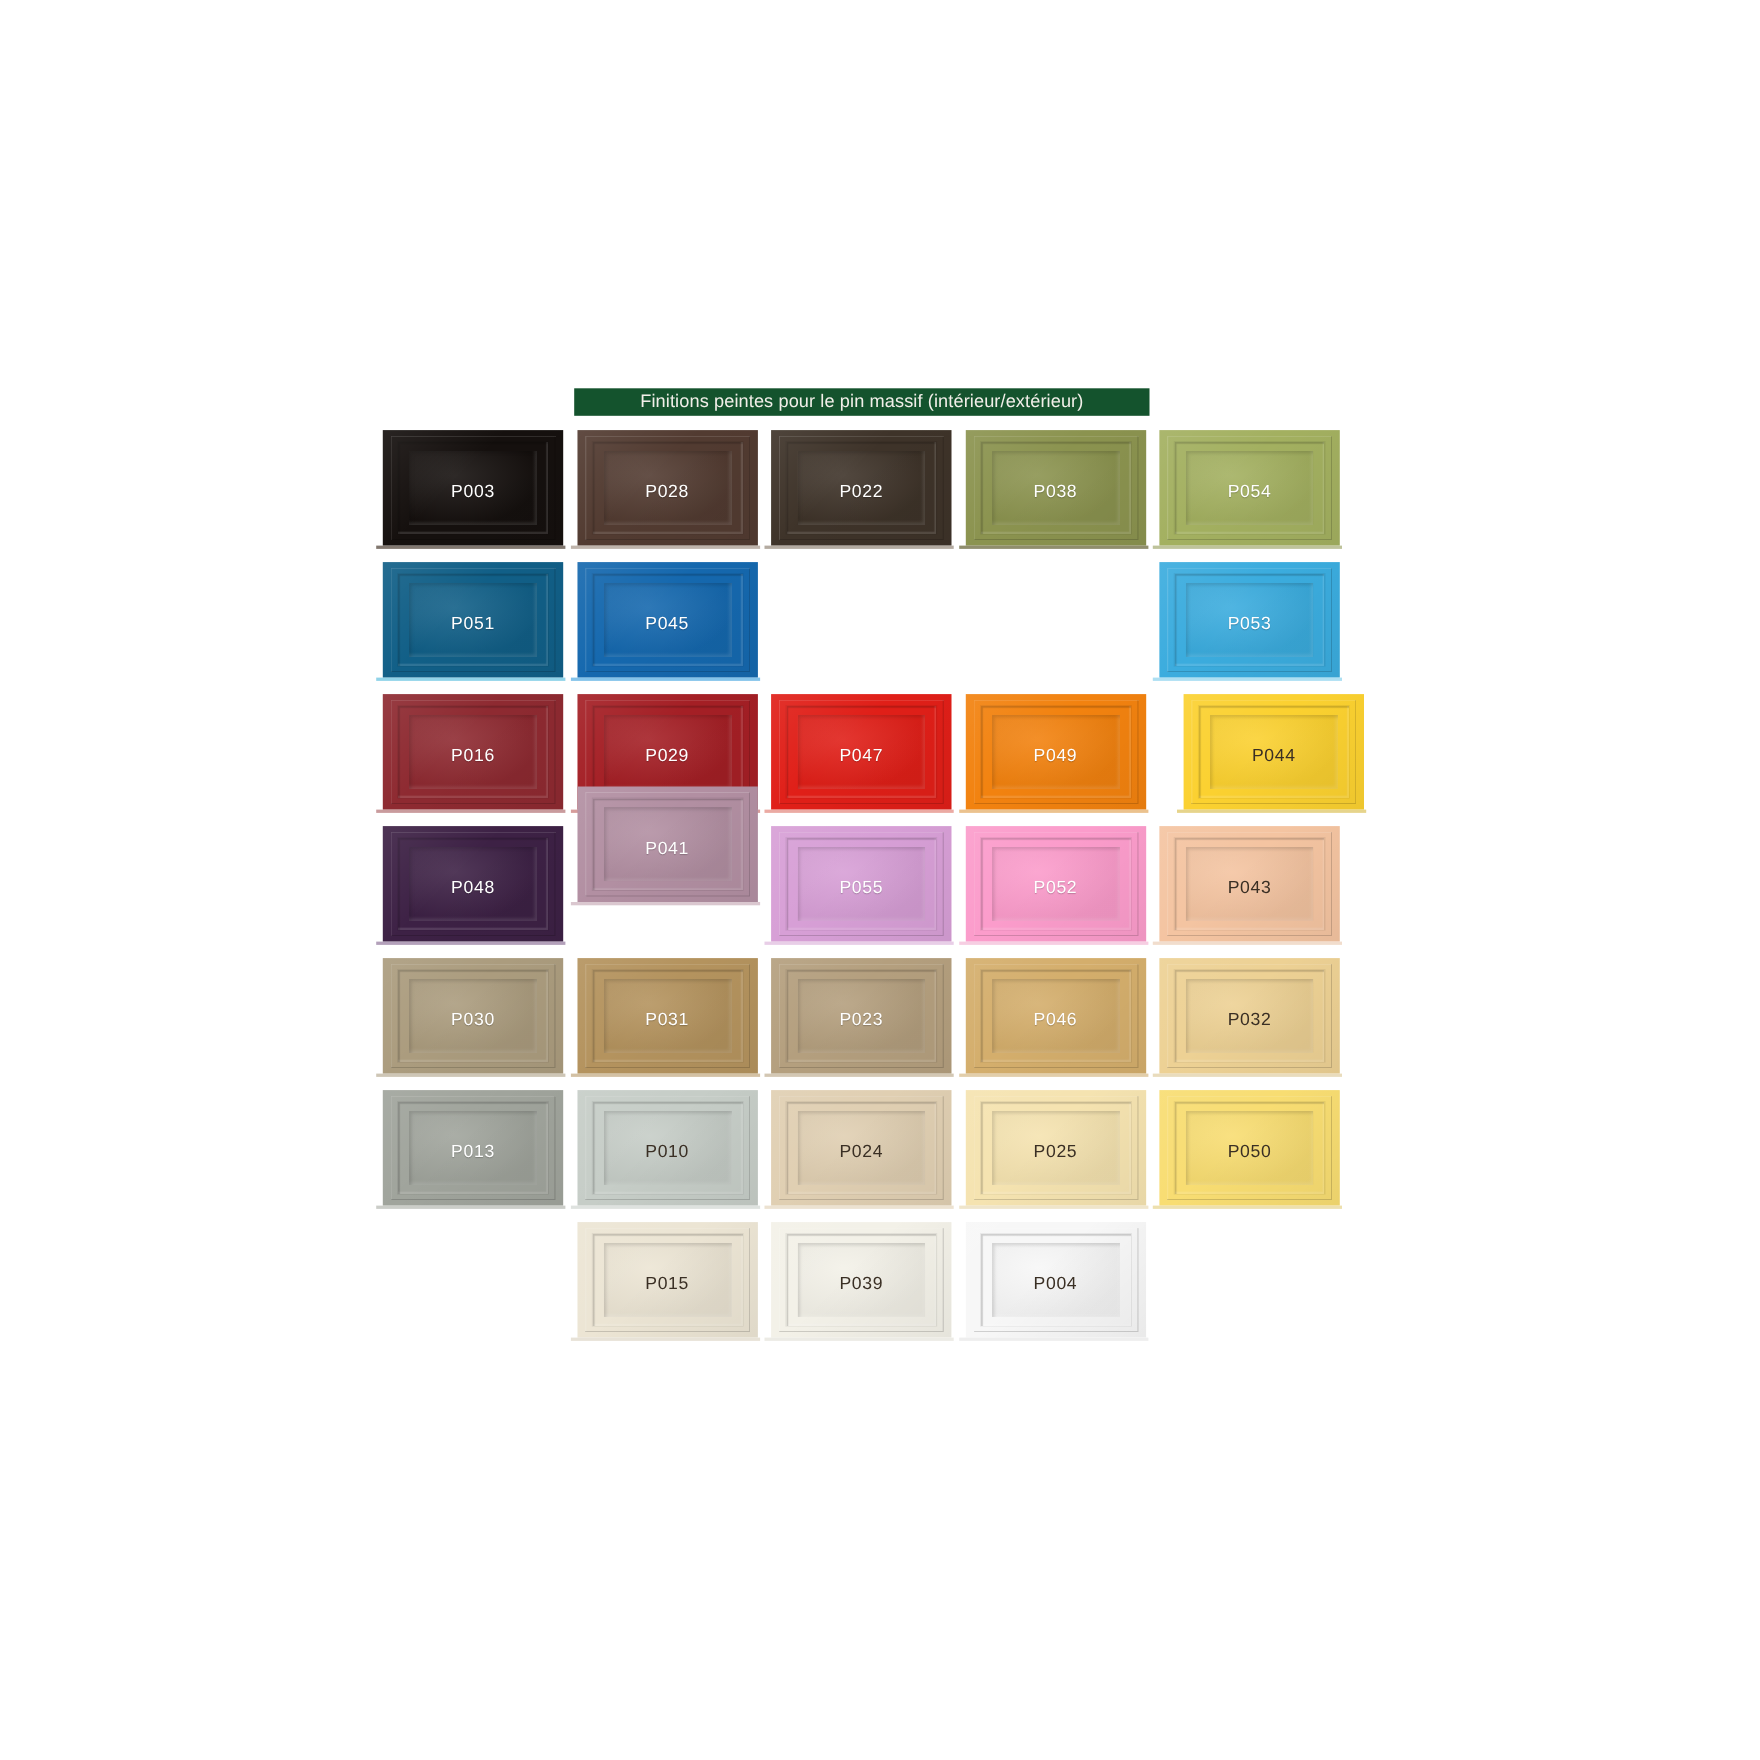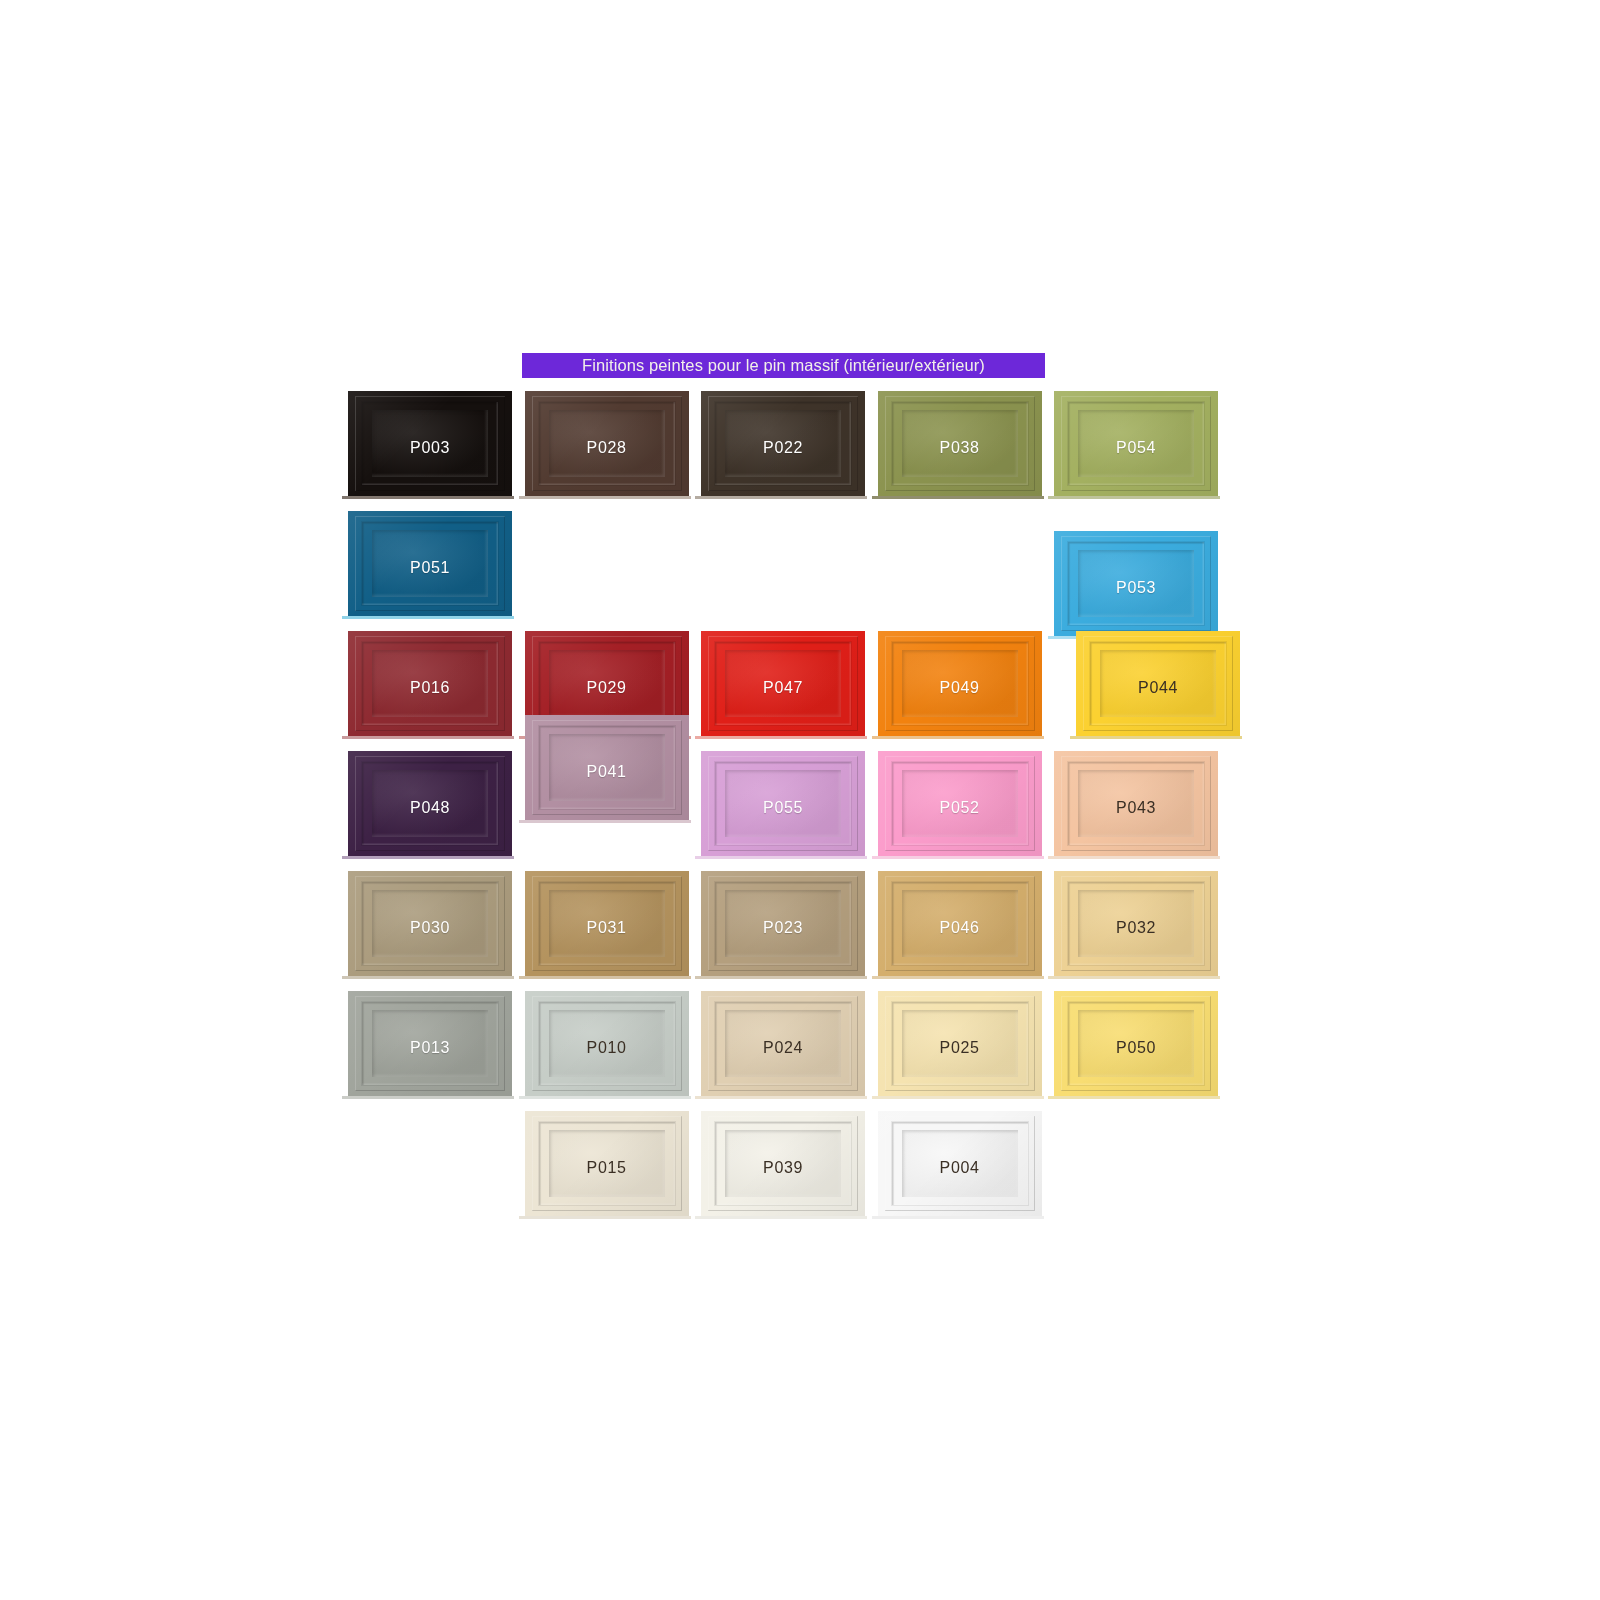--- a/index.html
+++ b/index.html
@@ -10,21 +10,21 @@
     overflow:hidden;
     position:relative;
   }
   #palette-root{position:absolute;left:0;top:0;width:1600px;height:1600px;}
 
   
   .title-bar{
     position:absolute;
     left:522px; top:353px;
     width:523px; height:25px;
-    background:#6d28d9;
+    background:#14532d;
     display:flex; align-items:center; justify-content:center;
     box-sizing:border-box;
   }
   .title-bar .title-text{
     color:#f2efe9;
     font-size:16.5px;
     letter-spacing:0.1px;
     white-space:nowrap;
     line-height:1;
   }
@@ -166,21 +166,31 @@
       <div class="swatch" style="left: 348px; top: 511px;">
         <div class="panel" style="background: rgb(17, 95, 135);">
           <div class="frame-a"></div>
           <div class="frame-b"></div>
           <div class="frame-c"></div>
           <div class="sheen"></div>
         </div>
         <div class="ledge" style="background: rgb(126, 203, 228);"></div>
         <div class="swatch-label light">P051</div>
       </div>
-      <div class="swatch" style="left: 1054px; top: 511px; margin-top: 20px;">
+      <div class="swatch" style="left: 524.5px; top: 511px;">
+        <div class="panel" style="background: rgb(21, 104, 174);">
+          <div class="frame-a"></div>
+          <div class="frame-b"></div>
+          <div class="frame-c"></div>
+          <div class="sheen"></div>
+        </div>
+        <div class="ledge" style="background: rgb(111, 184, 230);"></div>
+        <div class="swatch-label light">P045</div>
+      </div>
+      <div class="swatch" style="left: 1054px; top: 511px;">
         <div class="panel" style="background: rgb(59, 172, 222);">
           <div class="frame-a"></div>
           <div class="frame-b"></div>
           <div class="frame-c"></div>
           <div class="sheen"></div>
         </div>
         <div class="ledge" style="background: rgb(159, 217, 240);"></div>
         <div class="swatch-label light">P053</div>
       </div>
       <div class="swatch" style="left: 348px; top: 631px;">

